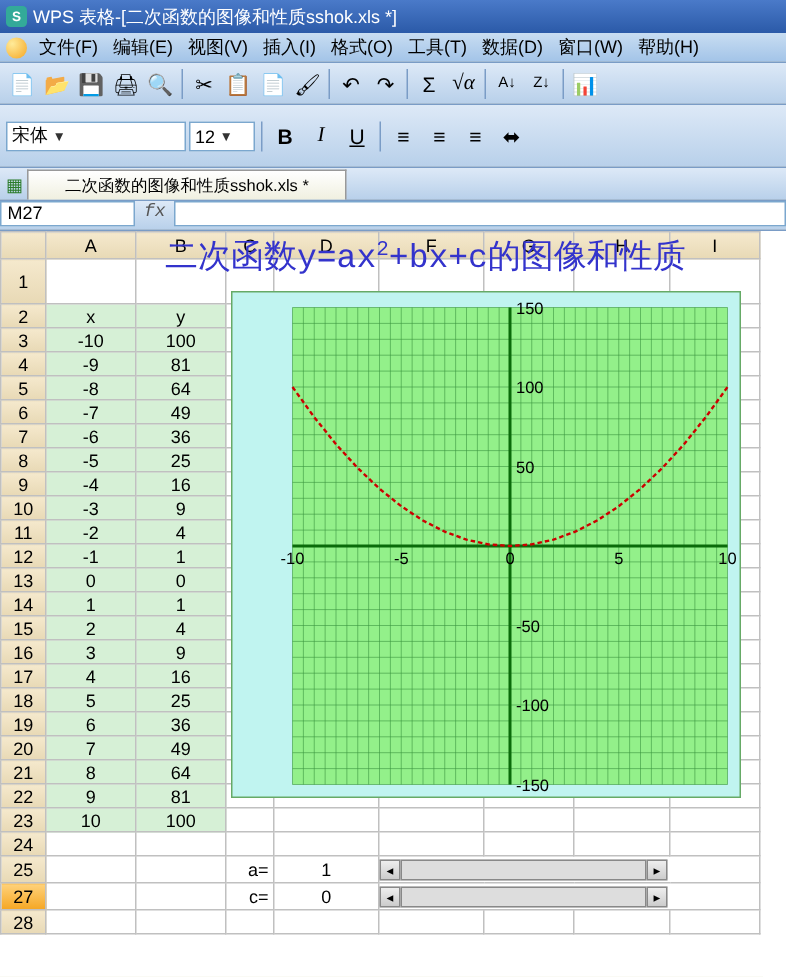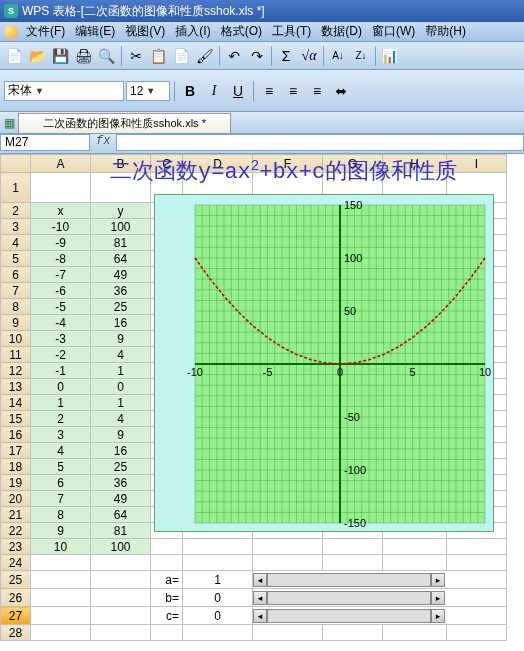--- a/index.html
+++ b/index.html
@@ -392,34 +392,20 @@
           <td class="cell"></td>
           <td class="cell"></td>
           <td class="cell"></td>
         </tr>
         <tr style="">
           <th class="rowhdr ">25</th>
           <td class="cell"></td>
           <td class="cell"></td>
           <td class="cell" style="text-align:right">a=</td>
           <td class="cell" style="text-align:center">1</td>
-          <td class="cell" colspan="4" style="padding:0">
-            <div class="srow">
-              <div class="sbtn">◂</div>
-              <div class="strack"></div>
-              <div class="sbtn">▸</div>
-            </div>
-          </td>
-        </tr>
-        <tr style="">
-          <th class="rowhdr ">26</th>
-          <td class="cell"></td>
-          <td class="cell"></td>
-          <td class="cell" style="text-align:right">b=</td>
-          <td class="cell" style="text-align:center">0</td>
           <td class="cell" colspan="4" style="padding:0">
             <div class="srow">
               <div class="sbtn">◂</div>
               <div class="strack"></div>
               <div class="sbtn">▸</div>
             </div>
           </td>
         </tr>
         <tr style="">
           <th class="rowhdr sel">27</th>

